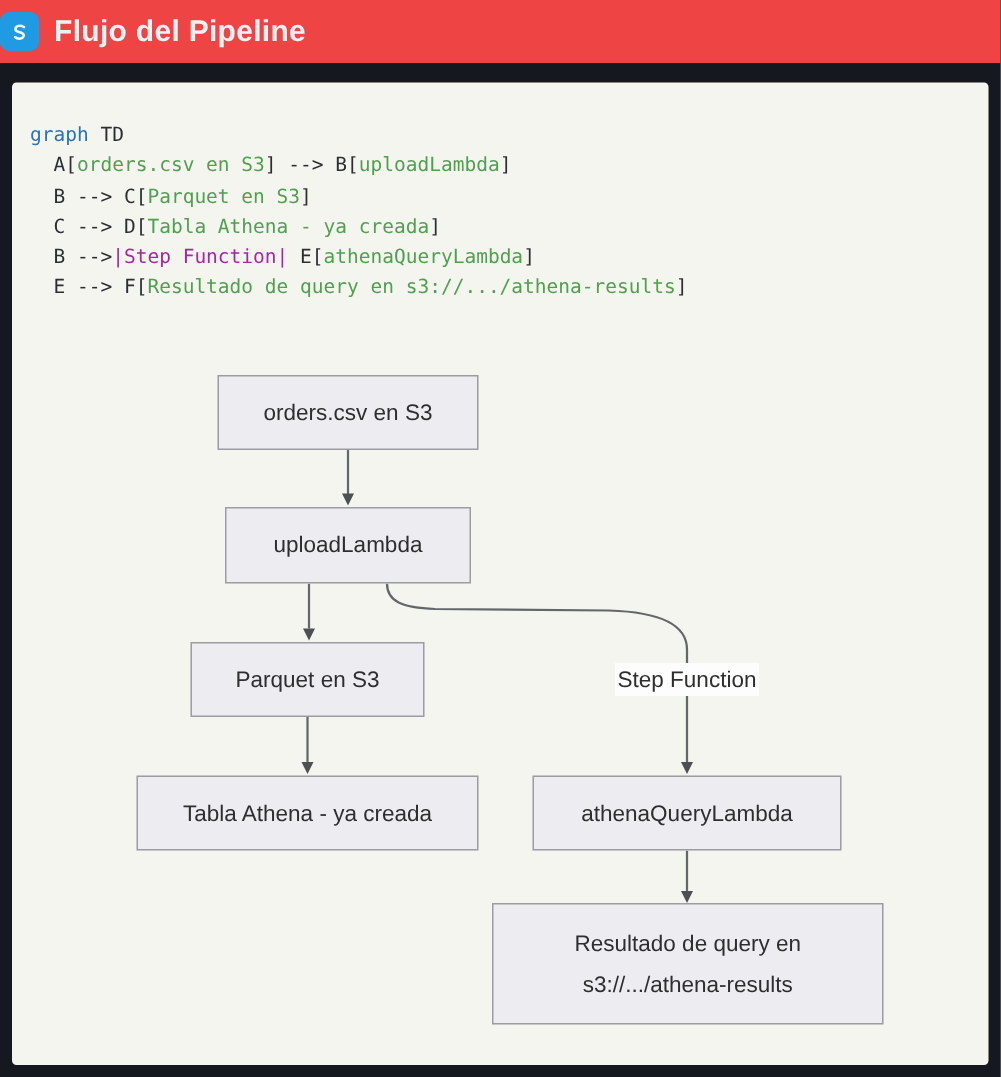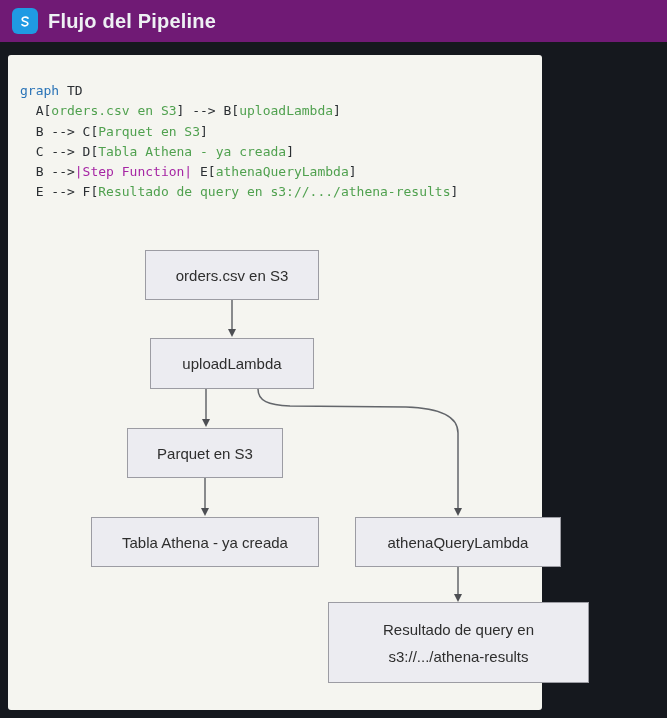--- a/index.html
+++ b/index.html
@@ -9,22 +9,22 @@
     width: 667px;
     height: 718px;
     overflow: hidden;
     font-family: "Liberation Sans", sans-serif;
   }
   .titlebar {
     display: flex;
     align-items: center;
     gap: 10px;
     height: 42px;
-    padding: 0 12px;
-    background: #701a75;
+    padding: 0 0;
+    background: #ef4444;
   }
   .app-icon {
     width: 26px;
     height: 26px;
     border-radius: 6px;
     background: #1f9ae3;
     display: flex;
     align-items: center;
     justify-content: center;
     flex: 0 0 auto;
@@ -32,21 +32,21 @@
   .titlebar h1 {
     margin: 0;
     font-size: 20px;
     font-weight: 700;
     color: #eef1f4;
     letter-spacing: 0.2px;
   }
   .panel {
     position: relative;
     margin: 13px 8px 8px 8px;
-    width: 534px;
+    width: 651px;
     height: 655px;
     background: #f5f5f0;
     border-radius: 3px;
     box-sizing: border-box;
   }
   .code {
     position: absolute;
     left: 12px;
     top: 26px;
     margin: 0;
@@ -145,14 +145,15 @@
   <div class="node node-d">
     <span>Tabla Athena - ya creada</span>
   </div>
   <div class="node node-e">
     <span>athenaQueryLambda</span>
   </div>
   <div class="node node-f">
     <span>Resultado de query en s3://.../athena-results</span>
   </div>
 
+  <div class="edge-label">Step Function</div>
 
 </main>
 
 </body></html>

